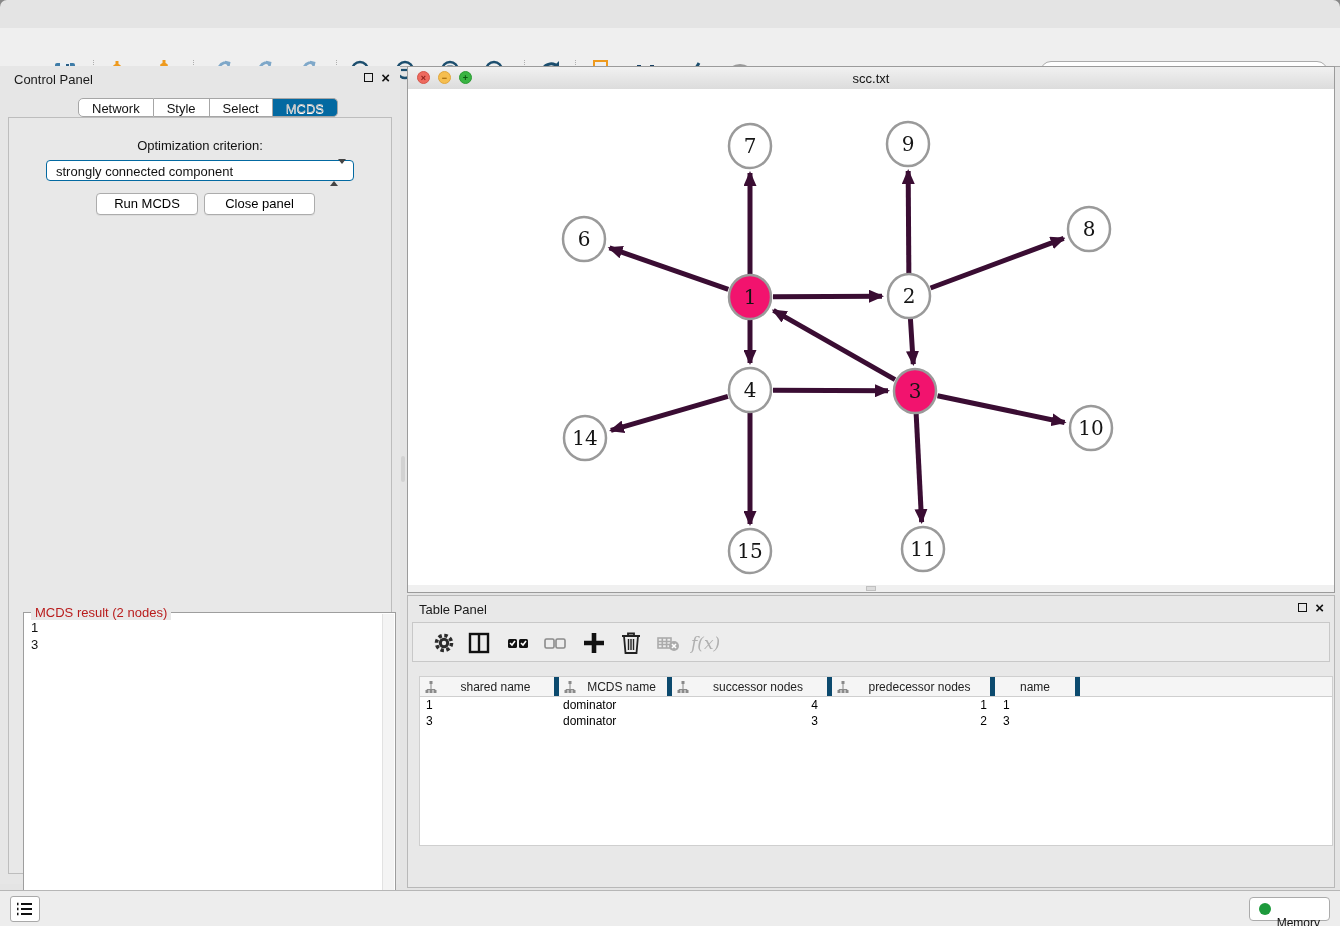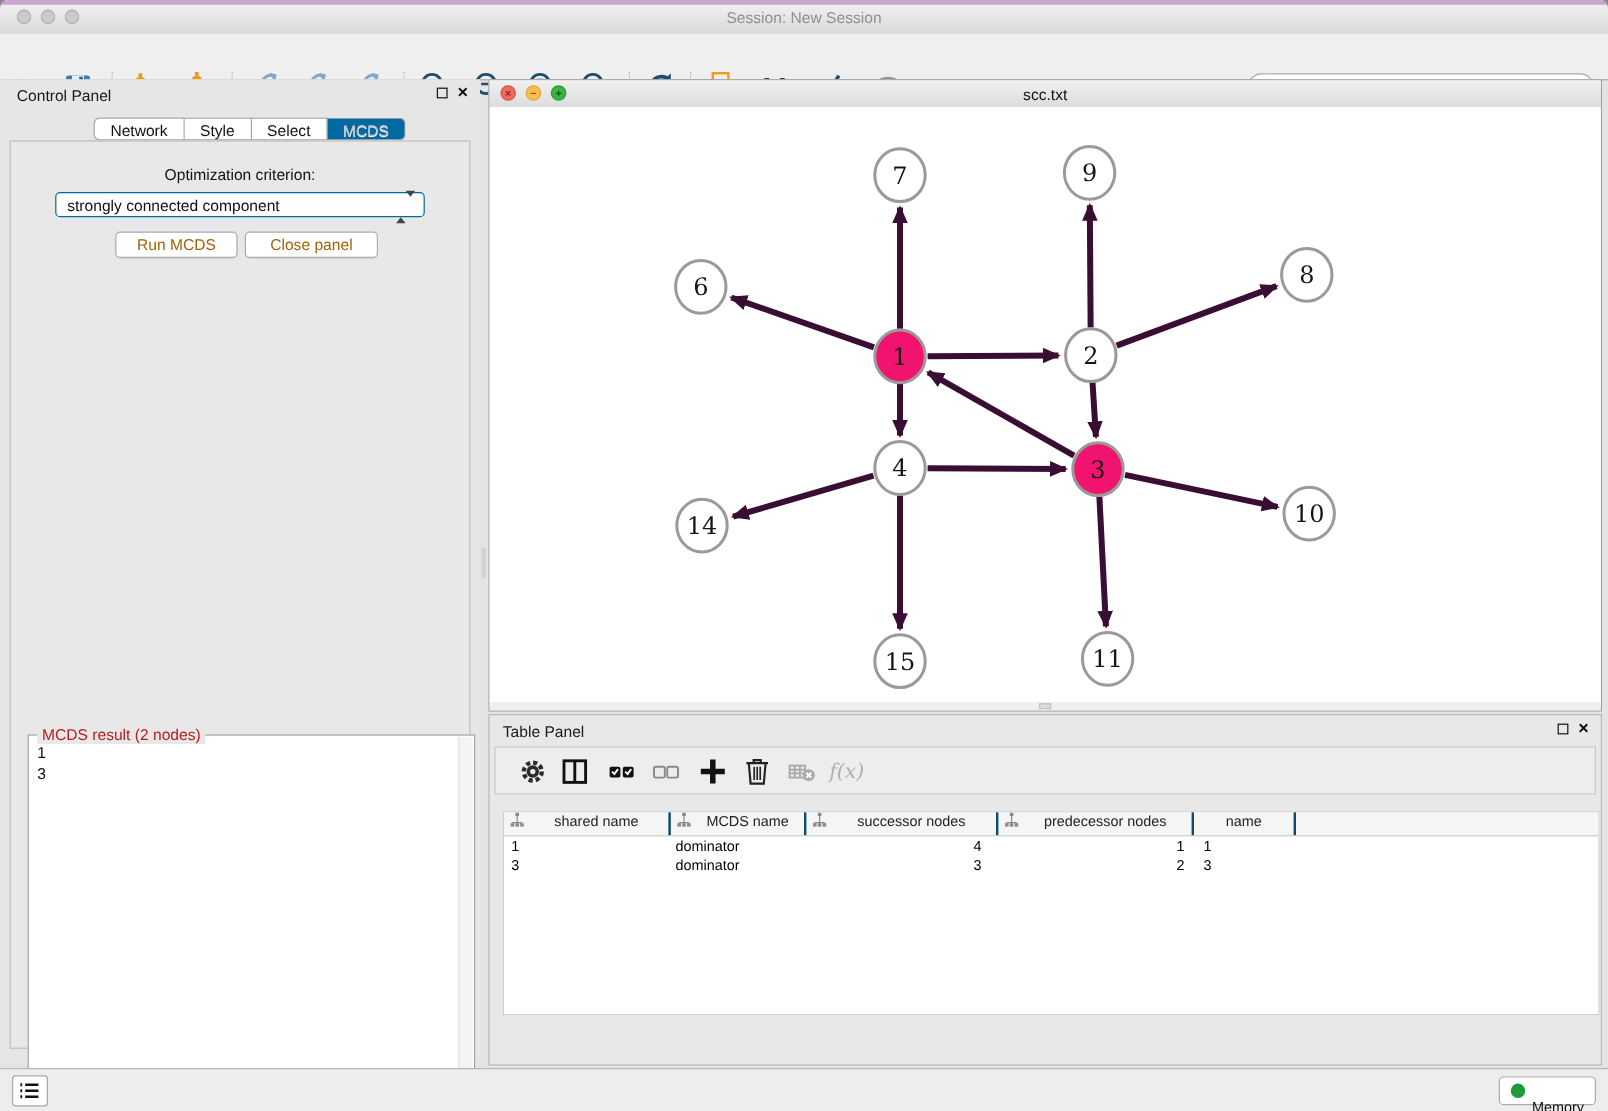--- a/index.html
+++ b/index.html
@@ -32,21 +32,21 @@
   .tab:last-child{border-radius:0 5px 5px 0;}
   .tab.selected{background:#0369a1;color:#BFBFBF;text-shadow:0 1px 0 #fff;}
   #cp-tabs{left:78px;top:32px;}
   #cp-content{position:absolute;left:8px;top:51px;width:384px;height:757px;background:#E8E8E8;border:1px solid #BDBDBD;box-sizing:border-box;}
   #opt-label{position:absolute;left:0;right:0;top:20px;text-align:center;font-size:13px;color:#111;}
   #opt-select{position:absolute;left:37px;top:42px;width:308px;height:21px;background:#fff;border:1px solid #0369a1;border-radius:4px;box-sizing:border-box;}
   #opt-select .val{position:absolute;left:9px;top:3px;font-size:13px;color:#111;}
   #opt-select .stepper{position:absolute;right:7px;top:3px;}
   .tri-up{width:0;height:0;border-left:4px solid transparent;border-right:4px solid transparent;border-bottom:5px solid #444;margin-bottom:2px;}
   .tri-dn{width:0;height:0;border-left:4px solid transparent;border-right:4px solid transparent;border-top:5px solid #444;}
-  .mac-btn{position:absolute;height:22px;background:#fff;border:1px solid #ACACAC;border-radius:4px;font-size:13px;color:#a16207;
+  .mac-btn{position:absolute;height:22px;background:#fff;border:1px solid #ACACAC;border-radius:4px;font-size:13px;color:#000000;
      text-align:center;line-height:20px;box-sizing:border-box;box-shadow:0 1px 0 rgba(0,0,0,0.05);}
   #run-btn{left:87px;top:75px;width:102px;}
   #close-panel-btn{left:195px;top:75px;width:111px;}
   #result-group{position:absolute;left:14px;top:494px;width:371px;height:374px;border:1px solid #9E9E9E;background:#fff;}
   #result-legend{position:absolute;left:7px;top:-8px;background:#E8E8E8;padding:0 4px;font-size:13px;color:#b91c1c;}
   #result-lines{position:absolute;left:7px;top:6px;font-size:13px;color:#111;line-height:17px;}
   #result-scroll{position:absolute;right:1px;top:1px;bottom:1px;width:11px;background:#F4F4F4;border-left:1px solid #E2E2E2;}
   #splitter-handle{position:absolute;left:401px;top:456px;width:4px;height:26px;background:#D2D2D2;border-radius:2px;}
   
   #net-window{position:absolute;left:407px;top:66px;width:928px;height:527px;background:#fff;border:1px solid #9B9B9B;box-sizing:border-box;}
@@ -59,21 +59,21 @@
   #nt-max{left:51px;background:#39B442;border:1px solid #2C9A34;color:#0B5B12;}
   #net-canvas{position:absolute;left:0;top:22px;width:926px;height:496px;background:#fff;}
   #net-bottom{position:absolute;left:0;bottom:0;width:926px;height:7px;background:#F0F0F0;}
   #net-grip{position:absolute;left:458px;top:1px;width:10px;height:5px;background:#DCDCDC;border:1px solid #C0C0C0;box-sizing:border-box;}
   
   #table-panel{position:absolute;left:407px;top:595px;width:928px;height:293px;background:#E8E8E8;border:1px solid #B8B8B8;box-sizing:border-box;}
   #tp-toolbar{position:absolute;left:4px;top:26px;width:918px;height:40px;background:#EDEDED;border:1px solid #C8C8C8;box-sizing:border-box;}
   .tp-icon{position:absolute;top:7px;width:26px;height:26px;}
   #tp-table{position:absolute;left:11px;top:80px;width:914px;height:170px;background:#fff;border:1px solid #CFCFCF;box-sizing:border-box;}
   #tp-header{display:flex;height:19px;border-bottom:1px solid #CFCFCF;background:#F5F5F5;}
-  .hcell{display:flex;align-items:flex-start;border-right:2px solid #0c4a6e;box-sizing:border-box;font-size:12px;color:#222;}
+  .hcell{display:flex;align-items:center;border-right:5px solid #0c4a6e;box-sizing:border-box;font-size:12px;color:#222;}
   .hcell .hlabel{flex:1;text-align:center;}
   .hcell svg{margin-left:5px;flex:0 0 auto;}
   .trow{display:flex;height:16px;font-size:12px;color:#000;}
   .tcell{box-sizing:border-box;line-height:16px;white-space:nowrap;overflow:hidden;}
   .c0{width:139px;padding-left:6px;}
   .c1{width:113px;padding-left:4px;}
   .c2{width:160px;text-align:right;padding-right:14px;}
   .c3{width:163px;text-align:right;padding-right:8px;}
   .c4{width:85px;padding-left:8px;}
   #tp-tabs{left:288px;top:270px;}
@@ -84,27 +84,20 @@
      display:flex;align-items:center;padding:0 9px;gap:6px;box-sizing:border-box;}
   #memory-dot{width:12px;height:12px;border-radius:50%;background:#1D9A3C;}
   #memory-label{font-size:12px;color:#111;margin-top:28px;}
   .fx{font-family:"DejaVu Serif",serif;font-style:italic;font-size:17px;color:#B0B0B0;line-height:26px;}
 </style>
 </head>
 <body>
 
 <div id="app">
 
-  <div id="titlebar">
-    <div class="purple-strip"></div>
-    <span class="tl" style="left:14px"></span>
-    <span class="tl" style="left:34px"></span>
-    <span class="tl" style="left:54px"></span>
-    <div id="app-title">Session: New Session</div>
-  </div>
 
   <div id="toolbar">
     <span class="tb-icon" style="left:9px">
       <svg width="28" height="28" viewBox="0 0 28 28">
           <path d="M3 21 L5 10 h8 l2 2 h8 l-3 9 Z" fill="#EE9A1E"></path>
           <path d="M4 20 L4 8 h7 l2 2" fill="none" stroke="#C57C10" stroke-width="1.6"></path>
         </svg>
     </span>
     <span class="tb-icon" style="left:51px">
       <svg width="28" height="28" viewBox="0 0 28 28">

